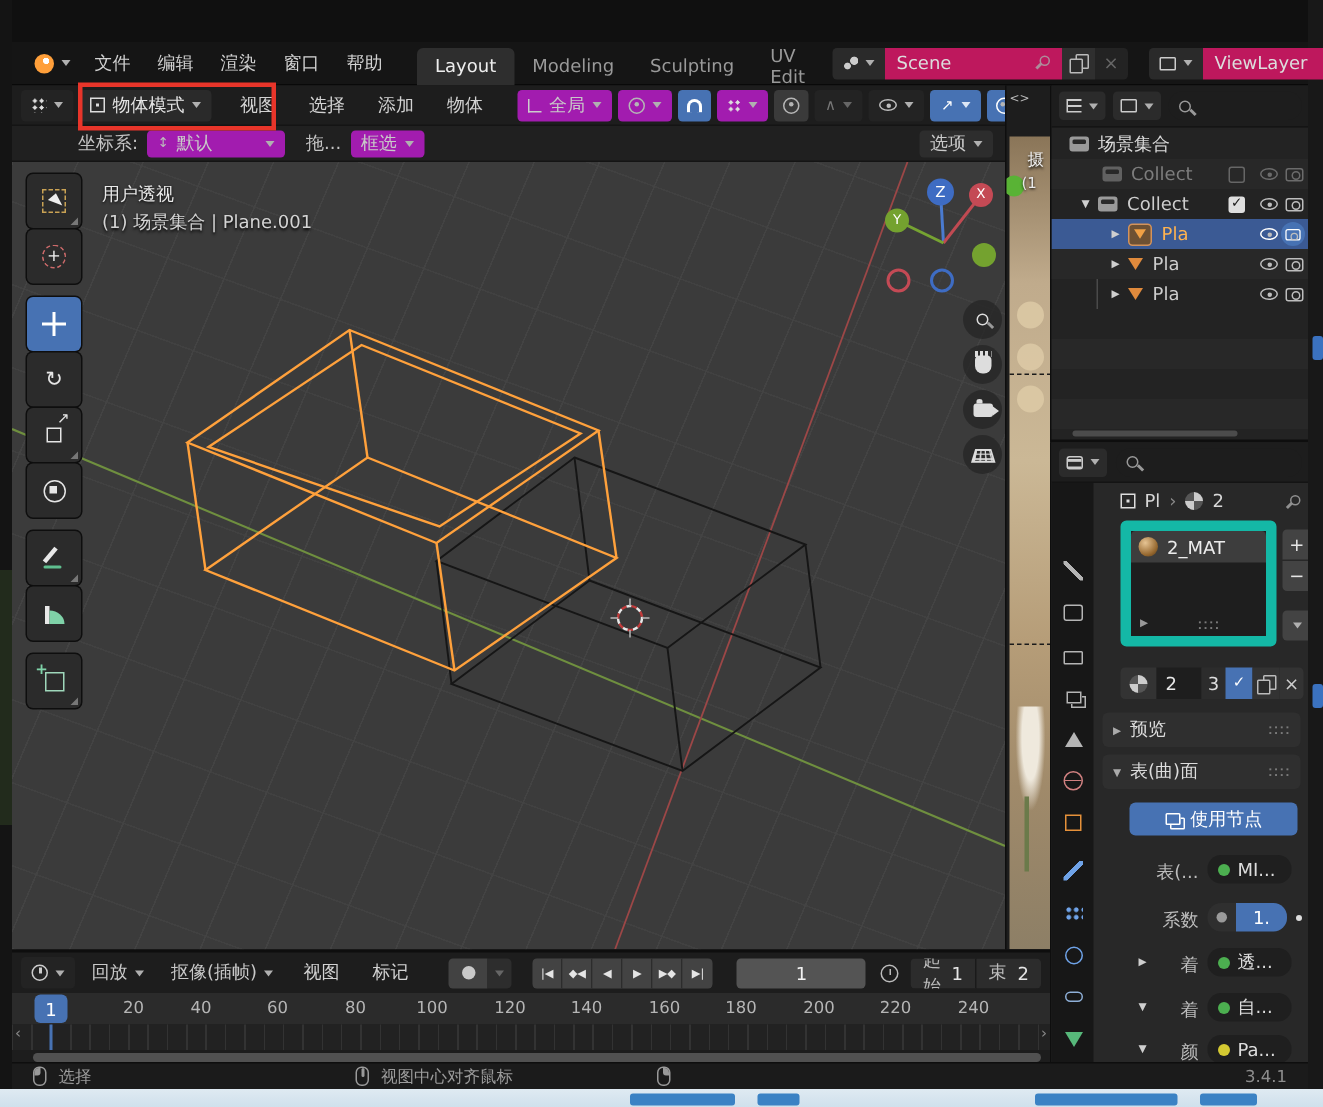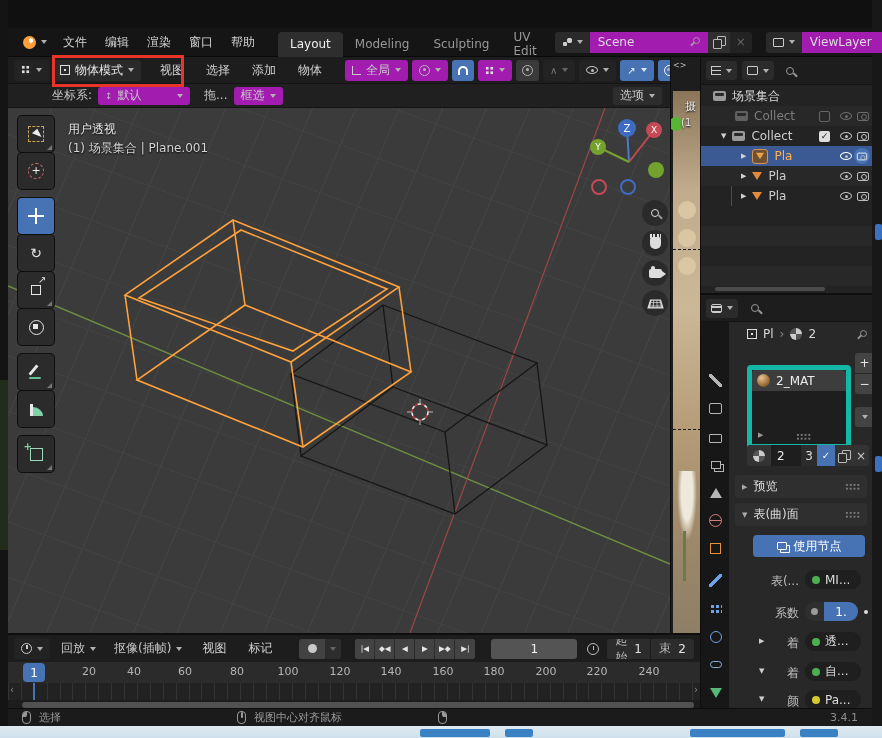--- a/index.html
+++ b/index.html
@@ -12,21 +12,21 @@
 .dd{display:inline-flex;align-items:center;gap:5px;background:#a21caf;border-radius:3px;padding:0 7px;height:21px;white-space:nowrap}
 .menu-item{padding:0 9px;color:#d2d2d2;white-space:nowrap;cursor:default}
 .g::before{content:attr(data-glyph)}
 
 #titlebar{left:8px;top:0;width:864px;height:28px;background:#fff;color:#111;display:flex;align-items:center}
 .winbtn{width:42px;height:28px;display:flex;align-items:center;justify-content:center;color:#222;font-size:13px}
 
 #topbar{left:8px;top:28px;width:864px;height:29px;background:#151515;display:flex;align-items:center;border-bottom:1px solid #090909}
 .wstab{padding:4px 12px;color:#999;border-radius:4px 4px 0 0;height:25px;display:flex;align-items:center;margin-top:4px}
 .wstab.active{background:#2e2e2e;color:#eee}
-.pillfield{background:#a21caf;height:21px;display:flex;align-items:center;padding:0 8px;color:#ddd}
+.pillfield{background:#be185d;height:21px;display:flex;align-items:center;padding:0 8px;color:#ddd}
 
 .hdr{background:#1d1d1d}
 
 .ic-logo{width:14px;height:14px;border-radius:50%;background:radial-gradient(circle at 60% 35%,#fff 0 18%,#ff9f3a 19%);display:inline-block}
 .i-eye{width:12px;height:8px;border:1px solid #bdbdbd;border-radius:50%;position:relative;display:inline-block}
 .i-eye::after{content:"";position:absolute;left:3.5px;top:1.5px;width:3px;height:3px;border-radius:50%;background:#bdbdbd}
 .i-cam{width:12px;height:9px;border:1px solid #bdbdbd;border-radius:2px;position:relative;display:inline-block}
 .i-cam::after{content:"";position:absolute;left:3px;top:1.5px;width:4px;height:4px;border-radius:50%;border:1px solid #bdbdbd}
 .dim .i-eye,.dim .i-cam{opacity:.45}
 .i-box{width:13px;height:10px;background:#9a9a9a;border-radius:2px;position:relative;display:inline-block}
@@ -460,21 +460,21 @@
     
     <div class="abs flex" style="left:46px;top:32px;gap:6px">
       <span class="i-sq"></span>
       <span style="color:#d8d8d8">Pl</span>
       <span style="color:#888">›</span>
       <span style="width:12px;height:12px;border-radius:50%;background:conic-gradient(#ccc 0 25%,#555 0 50%,#ccc 0 75%,#555 0)"></span>
       <span style="color:#d8d8d8">2</span>
     </div>
     <span class="i-pin abs" style="left:154px;top:34px"></span>
     
-    <div class="abs" style="left:46px;top:70px;width:104px;height:84px;background:#1e1e1e;border-radius:4px;border:5px solid #14b8a6">
+    <div class="abs" style="left:46px;top:52px;width:104px;height:84px;background:#1e1e1e;border-radius:4px;border:7px solid #14b8a6">
       <div class="flex" style="height:21px;background:#3d3d3d;border-radius:3px 3px 0 0;gap:6px;padding:0 5px">
         <span style="width:13px;height:13px;border-radius:50%;background:radial-gradient(circle at 35% 30%,#e6c494,#96682f 65%,#4d3416)"></span>
         <span style="color:#ececec">2_MAT</span>
       </div>
       <span class="exp g abs" data-glyph="▶" style="left:6px;bottom:5px;color:#999"></span>
       <span class="grip abs" style="left:44px;bottom:4px"></span>
     </div>
     <div class="abs pbtn" style="left:154px;top:58px;border-radius:3px 3px 0 0;font-size:12px">+</div>
     <div class="abs pbtn" style="left:154px;top:79px;border-radius:0 0 3px 3px;font-size:12px">−</div>
     <div class="abs pbtn" style="left:154px;top:112px;border-radius:3px">

